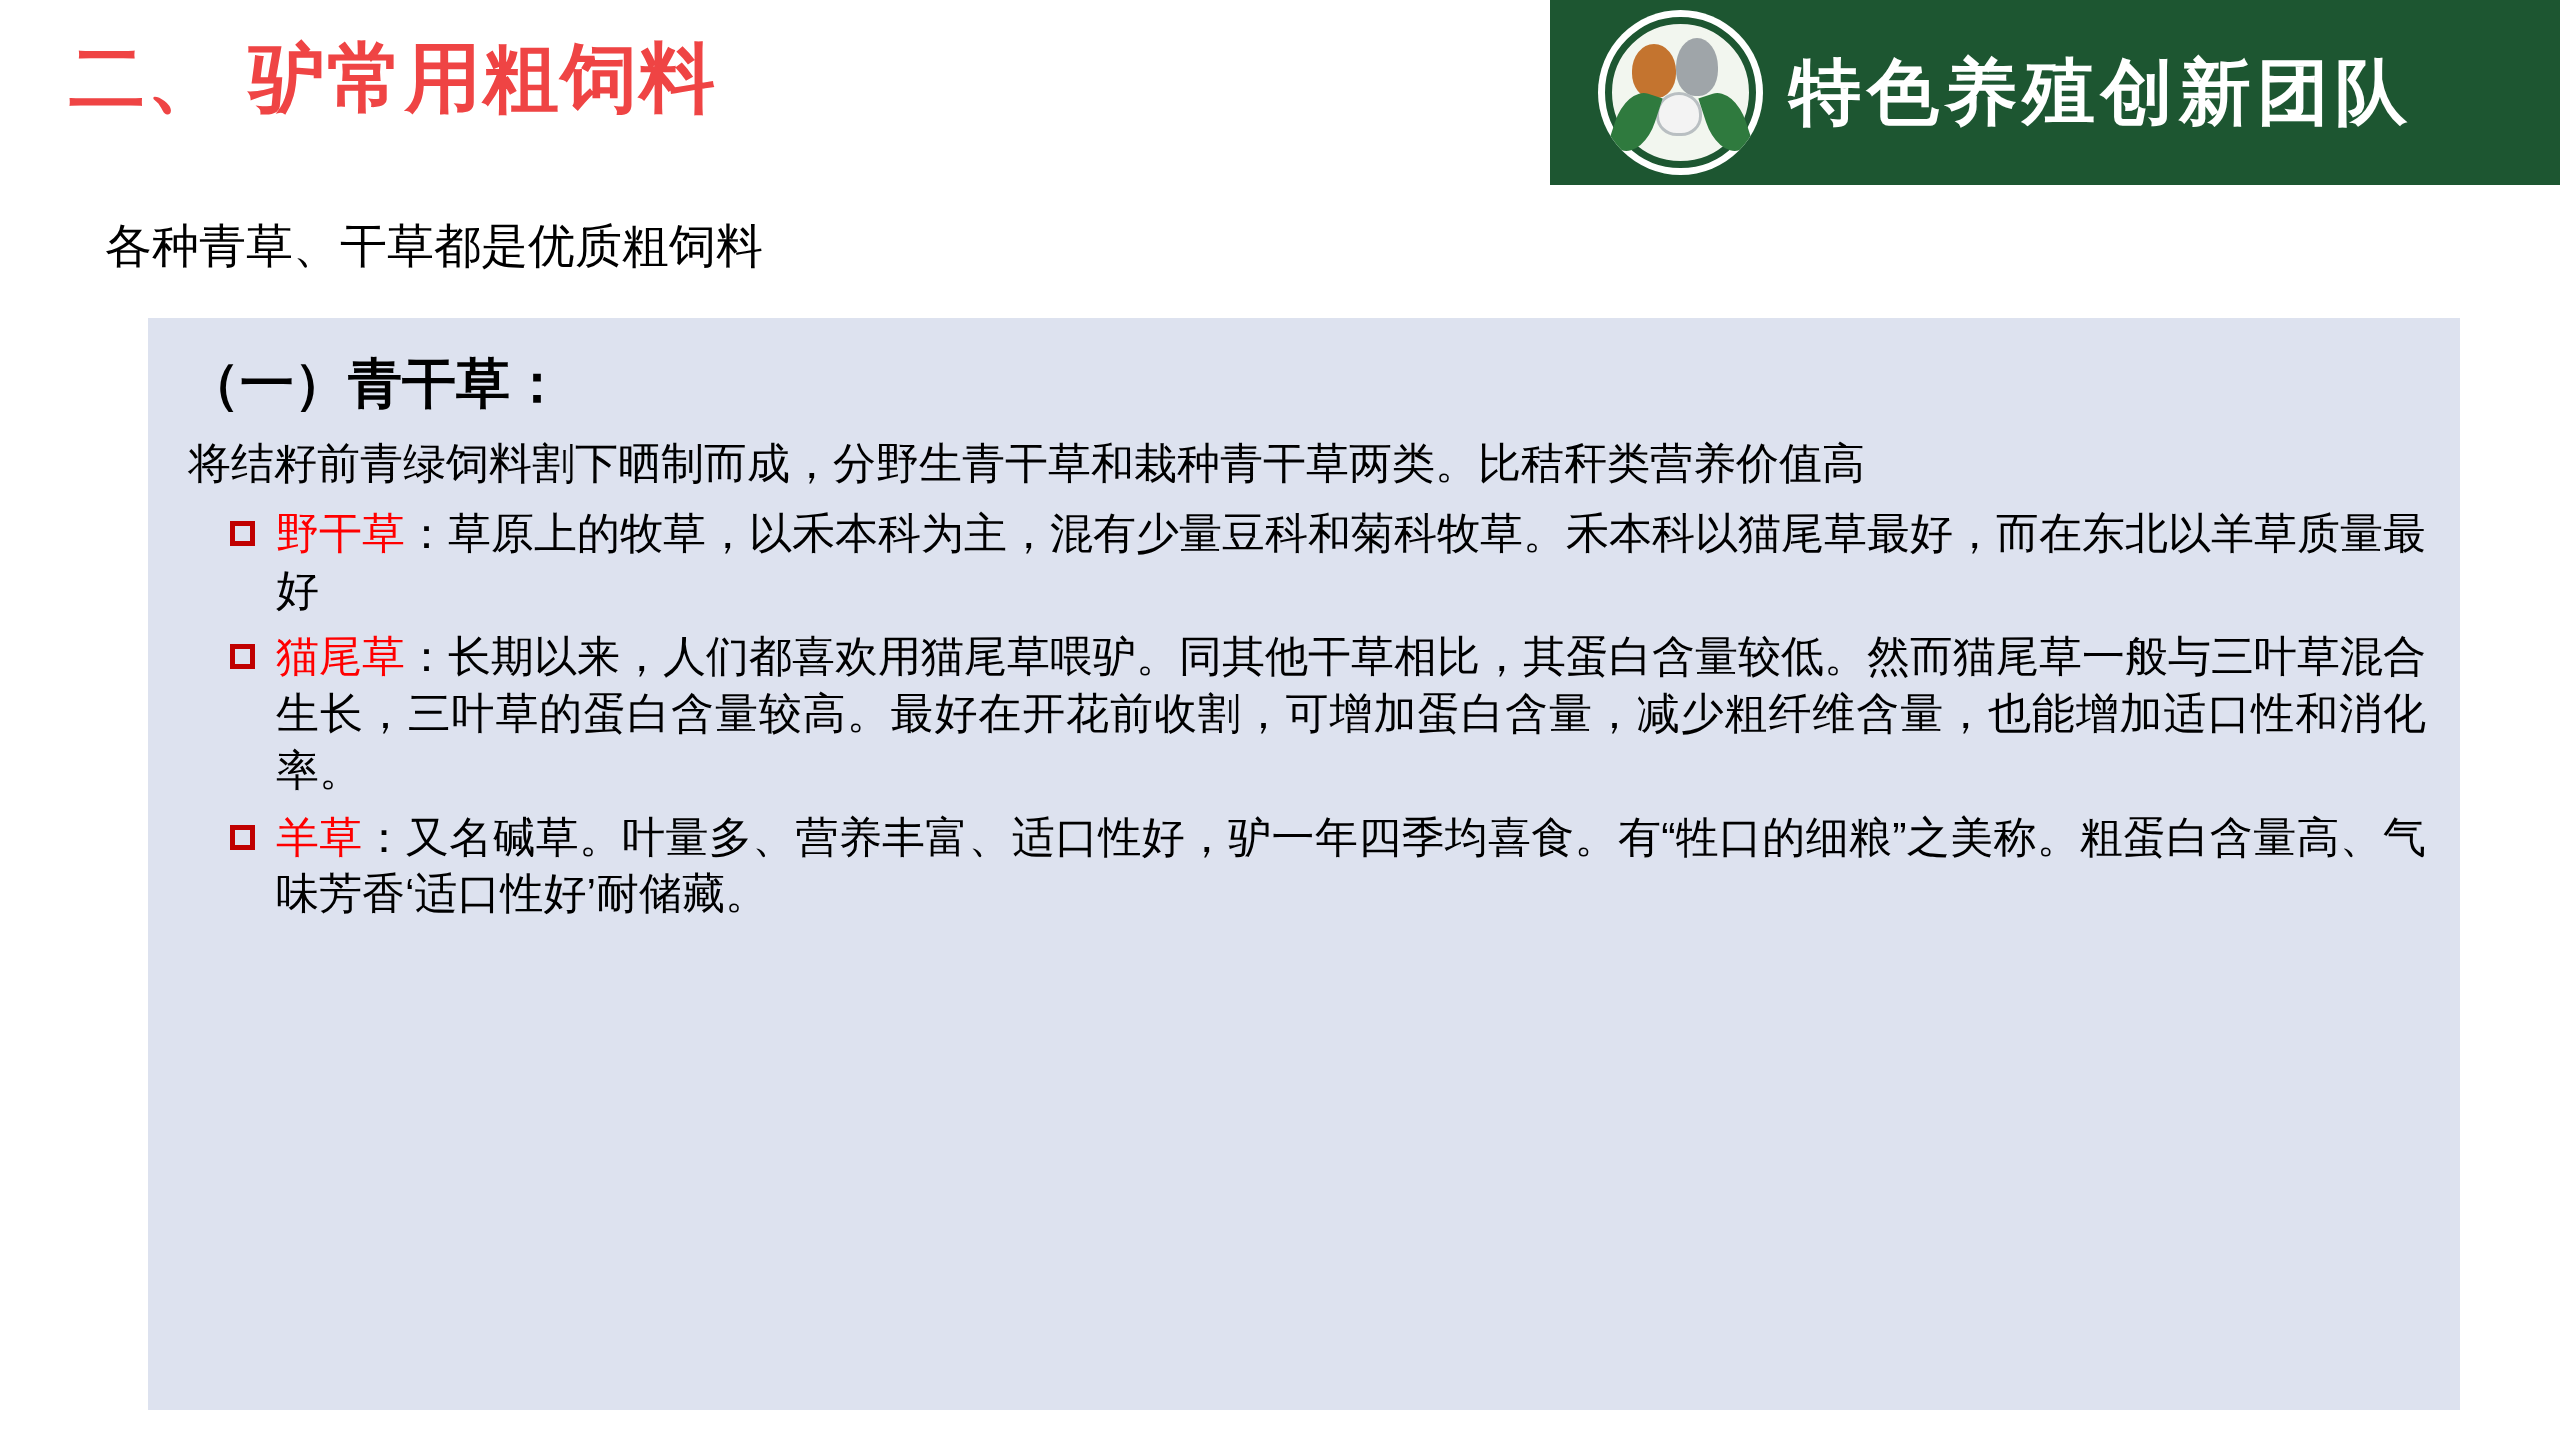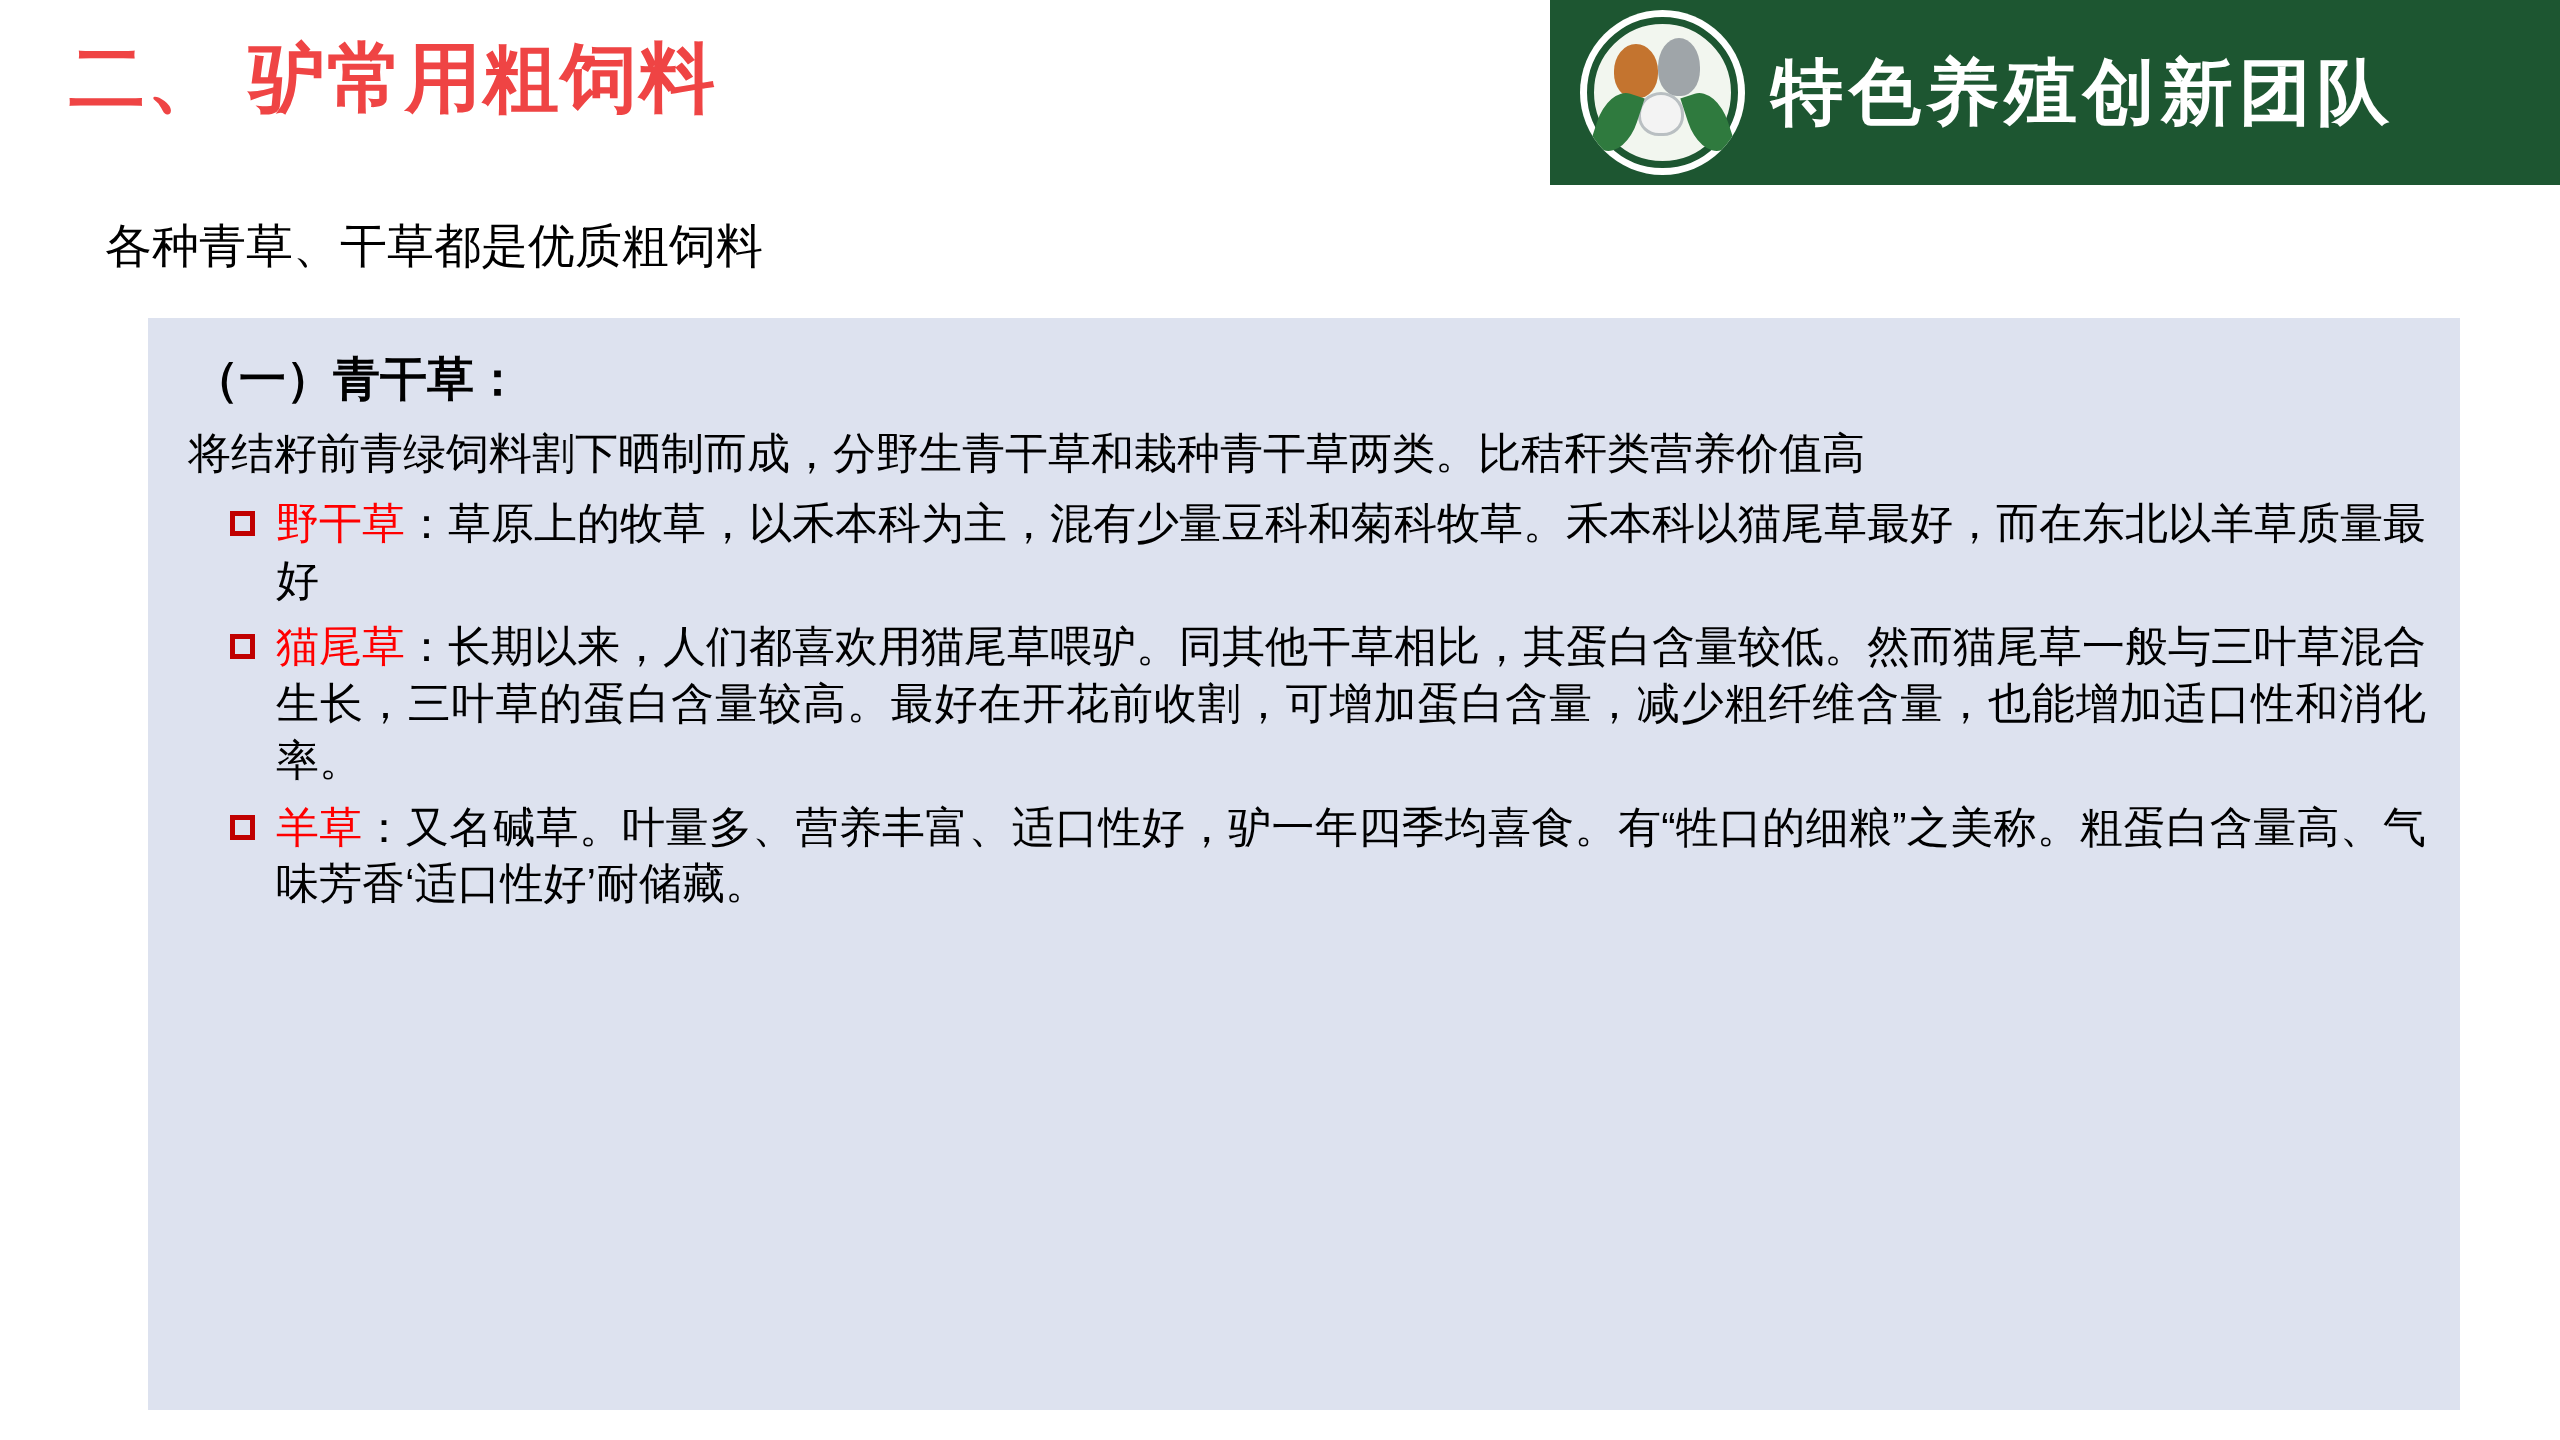--- a/index.html
+++ b/index.html
@@ -31,21 +31,21 @@
 
   .brand-bar {
     position: absolute;
     right: 0;
     top: 0;
     height: 185px;
     width: 1010px;
     background: #1d5631;
     display: flex;
     align-items: center;
-    padding-left: 30px;
+    padding-left: 48px;
     box-sizing: border-box;
   }
   .brand-logo {
     width: 165px;
     height: 165px;
     flex: 0 0 165px;
     border-radius: 50%;
     background: #ffffff;
     position: relative;
     overflow: hidden;
@@ -100,24 +100,24 @@
     position: absolute;
     left: 148px;
     top: 318px;
     width: 2312px;
     height: 1092px;
     background: #dde2ef;
     box-sizing: border-box;
     padding: 24px 34px 0 34px;
   }
   .panel-heading {
-    font-size: 47px;
+    font-size: 54px;
     font-weight: bold;
     color: #000000;
-    margin: 6px 0 16px 10px;
+    margin: 6px 0 16px 4px;
   }
   .panel-lead {
     font-size: 43px;
     color: #000000;
     margin: 0 0 14px 6px;
     line-height: 1.25;
   }
 
   .bullet-row {
     display: flex;

